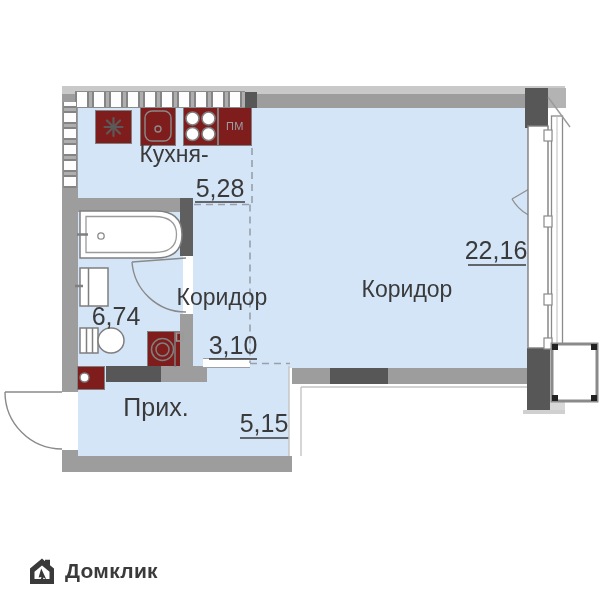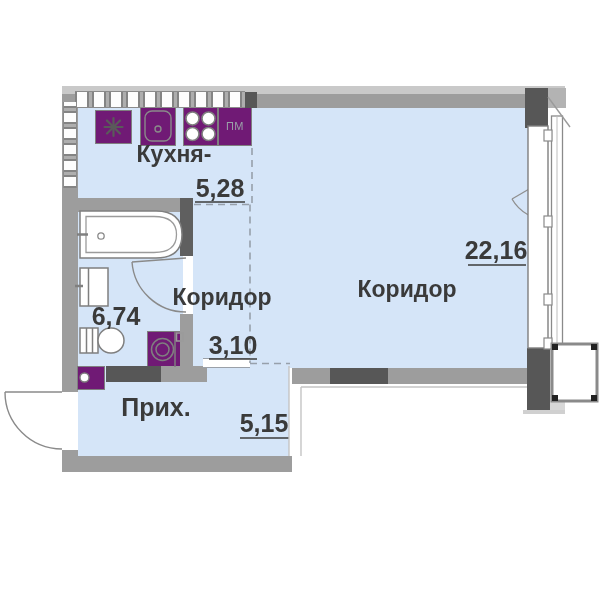--- a/index.html
+++ b/index.html
@@ -6,25 +6,25 @@
   #stage{position:relative;width:600px;height:600px;background:#fff;overflow:hidden;
          font-family:"Liberation Sans", sans-serif;color:var(--text,#3a3a3a);}
   .abs{position:absolute;}
   .floor{background:var(--floor,#d5e5f8);z-index:1;}
   .wall{background:var(--wall,#9d9d9d);z-index:4;}
   .wall-dark{background:var(--wall_dark,#575757);z-index:4;}
   .wall-light{background:#c9c9c9;z-index:3;}
   .backing{background:#d8d8d8;z-index:3;}
   .tiles-h{z-index:5;background:repeating-linear-gradient(90deg,#848484 0 2px,#fdfdfd 2px 12px,#848484 12px 14px,#aeaeae 14px 17px);border-top:1.5px solid #8b8b8b;border-bottom:1.5px solid #8b8b8b;box-sizing:border-box;}
   .tiles-v{z-index:5;background:repeating-linear-gradient(0deg,#848484 0 2px,#fdfdfd 2px 11px,#848484 11px 13px,#aeaeae 13px 16px);border-left:1.5px solid #8b8b8b;border-right:1.5px solid #8b8b8b;box-sizing:border-box;}
-  .fixture{background:#701a75;border:1.5px solid #7f7f7f;box-sizing:border-box;z-index:3;text-align:center;}
+  .fixture{background:#7f1d1d;border:1.5px solid #7f7f7f;box-sizing:border-box;z-index:3;text-align:center;}
   .fixture-top{z-index:5;}
   .threshold{background:#fff;border-top:1.5px solid #9aa0a8;border-bottom:1.5px solid #9aa0a8;box-sizing:border-box;z-index:5;}
   #overlay{position:absolute;left:0;top:0;z-index:6;}
-  .lbl{position:absolute;transform:translate(-50%,-50%);white-space:nowrap;z-index:7;font-weight:bold;}
+  .lbl{position:absolute;transform:translate(-50%,-50%);white-space:nowrap;z-index:7;}
   .room-name{font-size:23px;}
   .area-num{font-size:25px;}
   .pm-text{width:100%;height:100%;display:flex;align-items:center;justify-content:center;
            font-size:11px;color:#9aa0a8;letter-spacing:.5px;}
   #logo{position:absolute;left:28px;top:556px;display:flex;align-items:center;gap:7px;z-index:8;}
   #logo .brand{font-size:21px;font-weight:700;color:#3a3a3a;letter-spacing:.3px;}
 </style>
 </head>
 <body>
 
@@ -184,14 +184,22 @@
   <div class="lbl area-num" style="left:496px;top:250px">22,16</div>
 
   <div class="lbl room-name" style="left:222px;top:297px">Коридор</div>
   <div class="lbl area-num" style="left:233px;top:345px">3,10</div>
 
   <div class="lbl area-num" style="left:156px;top:407px">Прих.</div>
   <div class="lbl area-num" style="left:264px;top:423px">5,15</div>
 
   <div class="lbl area-num" style="left:116px;top:316px">6,74</div>
 
+  <div id="logo">
+    <svg width="30" height="30" viewBox="0 0 30 30">
+      <path d="M14,2.5 L2,12.5 L2,28 L26,28 L26,12.5 L22,9.2 L22,3.8 L17,3.8 L17,5.2 Z" fill="#3a3a3a"></path>
+      <path d="M14,9.5 L6.5,15.8 L6.5,23 L21.5,23 L21.5,15.8 Z" fill="#ffffff"></path>
+      <path d="M13.2,12.5 L18.4,23.6 L15.5,21.6 L14.2,25.4 L12.3,24.5 L13.5,20.9 L10.6,21.6 Z" fill="#3a3a3a"></path>
+    </svg>
+    <span class="brand">Домклик</span>
+  </div>
 
 </div>
 
 </body></html>

